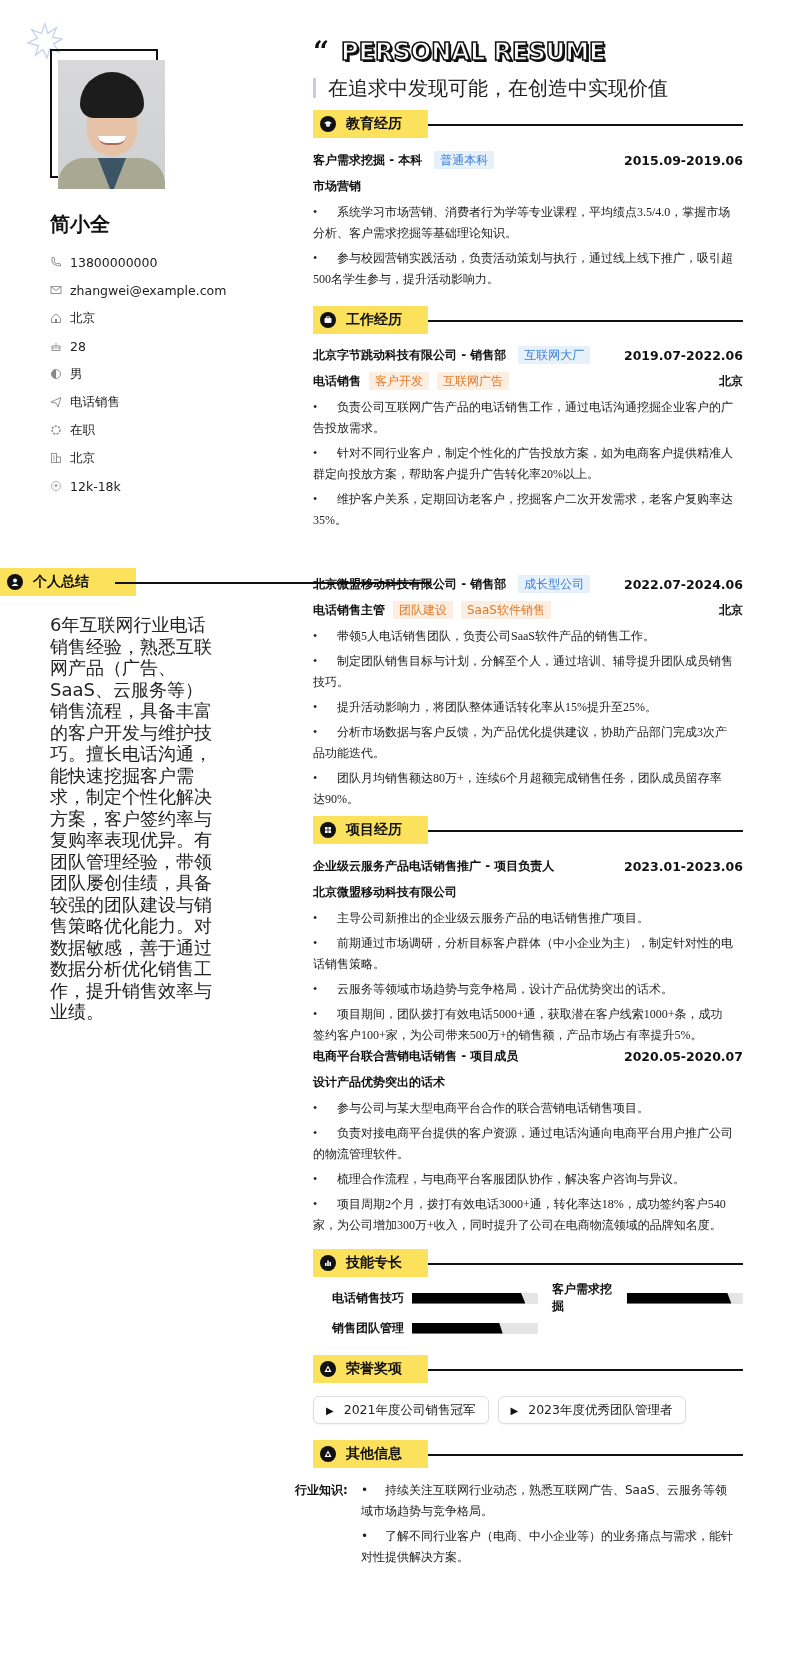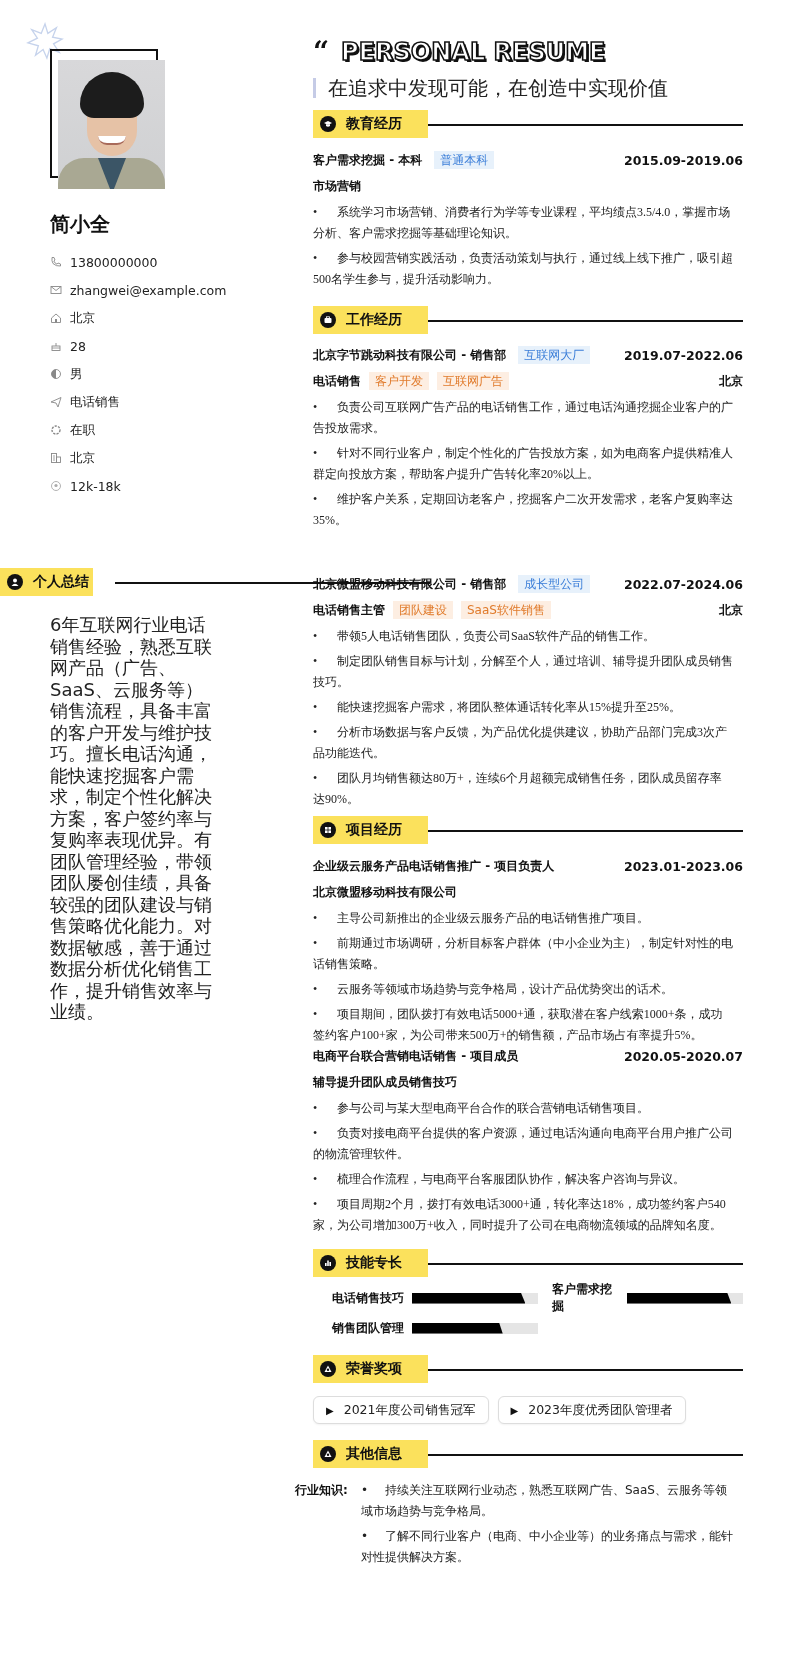--- a/index.html
+++ b/index.html
@@ -35,21 +35,21 @@
   .bubble-title { font-family: "DejaVu Sans", sans-serif; font-weight: bold; font-size: 24px; color: #fff; letter-spacing: 0px;
     -webkit-text-stroke: 1.6px #111; text-shadow: 2px 2px 0 #111; text-transform: uppercase; }
   .motto { position: absolute; left: 0; top: 78px; height: 20px; padding-left: 12px; border-left: 3px solid #c5cbe6; font-size: 20px; color: #222; display: flex; align-items: center; }
 
   .sec-head { position: absolute; left: 0; width: 430px; height: 28px; }
   .sec-pill { position: absolute; left: 0; top: 0; width: 115px; height: 28px; background: #fbe15c; display: flex; align-items: center; padding-left: 7px; }
   .sec-icon { width: 16px; height: 16px; border-radius: 50%; background: #111; display: inline-flex; align-items: center; justify-content: center; margin-right: 10px; }
   .sec-icon svg { width: 10px; height: 10px; }
   .sec-title { font-size: 14px; font-weight: bold; color: #111; }
   .sec-line { position: absolute; left: 115px; right: 0; top: 14px; height: 1.5px; background: #111; }
-  .summary-head .sec-pill { width: 93px; }
+  .summary-head .sec-pill { width: 136px; }
   .summary-head .sec-line { left: 115px; right: 0; }
 
   .entry-head { position: absolute; left: 0; width: 430px; display: flex; align-items: center; height: 20px; font-size: 12px; }
   .entry-title { font-weight: bold; color: #111; }
   .entry-date { position: absolute; right: 0; font-weight: bold; color: #111; font-size: 12.5px; }
   .tag-blue { display: inline-block; margin-left: 12px; padding: 1px 6px; background: #e7f1fb; color: #3b7ed8; font-size: 12px; line-height: 16px; }
   .tag-orange { display: inline-block; margin-left: 8px; padding: 1px 6px; background: #fdeee2; color: #e07a2a; font-size: 12px; line-height: 16px; }
   .sub-row { position: absolute; left: 0; width: 430px; height: 20px; display: flex; align-items: center; font-size: 12px; }
   .sub-title { font-weight: bold; color: #111; }
   .sub-loc { position: absolute; right: 0; font-weight: bold; color: #111; }
@@ -260,21 +260,21 @@
   </div>
   <div class="sub-row" style="top:600px;">
     <span class="sub-title">电话销售主管</span>
     <span class="tag-orange">团队建设</span>
     <span class="tag-orange">SaaS软件销售</span>
     <span class="sub-loc">北京</span>
   </div>
   <ul class="bullets" style="top:626px;">
     <li>带领5人电话销售团队，负责公司SaaS软件产品的销售工作。</li>
     <li>制定团队销售目标与计划，分解至个人，通过培训、辅导提升团队成员销售技巧。</li>
-    <li>能快速挖掘客户需求，将团队整体通话转化率从15%提升至25%。</li>
+    <li>提升活动影响力，将团队整体通话转化率从15%提升至25%。</li>
     <li>分析市场数据与客户反馈，为产品优化提供建议，协助产品部门完成3次产品功能迭代。</li>
     <li>团队月均销售额达80万+，连续6个月超额完成销售任务，团队成员留存率达90%。</li>
   </ul>
 
   <div class="sec-head" style="top:816px;">
     <div class="sec-pill">
       <span class="sec-icon">
           <svg viewBox="0 0 10 10">
             <rect x="2" y="2" width="2.6" height="2.6" fill="#fff"></rect>
             <rect x="5.4" y="2" width="2.6" height="2.6" fill="#fff"></rect>
@@ -299,21 +299,21 @@
     <li>前期通过市场调研，分析目标客户群体（中小企业为主），制定针对性的电话销售策略。</li>
     <li>云服务等领域市场趋势与竞争格局，设计产品优势突出的话术。</li>
     <li>项目期间，团队拨打有效电话5000+通，获取潜在客户线索1000+条，成功签约客户100+家，为公司带来500万+的销售额，产品市场占有率提升5%。</li>
   </ul>
 
   <div class="entry-head" style="top:1046px;">
     <span class="entry-title">电商平台联合营销电话销售 - 项目成员</span>
     <span class="entry-date">2020.05-2020.07</span>
   </div>
   <div class="sub-row" style="top:1072px;">
-    <span class="sub-title">辅导提升团队成员销售技巧</span>
+    <span class="sub-title">设计产品优势突出的话术</span>
   </div>
   <ul class="bullets" style="top:1098px;">
     <li>参与公司与某大型电商平台合作的联合营销电话销售项目。</li>
     <li>负责对接电商平台提供的客户资源，通过电话沟通向电商平台用户推广公司的物流管理软件。</li>
     <li>梳理合作流程，与电商平台客服团队协作，解决客户咨询与异议。</li>
     <li>项目周期2个月，拨打有效电话3000+通，转化率达18%，成功签约客户540家，为公司增加300万+收入，同时提升了公司在电商物流领域的品牌知名度。</li>
   </ul>
 
   <div class="sec-head" style="top:1249px;">
     <div class="sec-pill">

